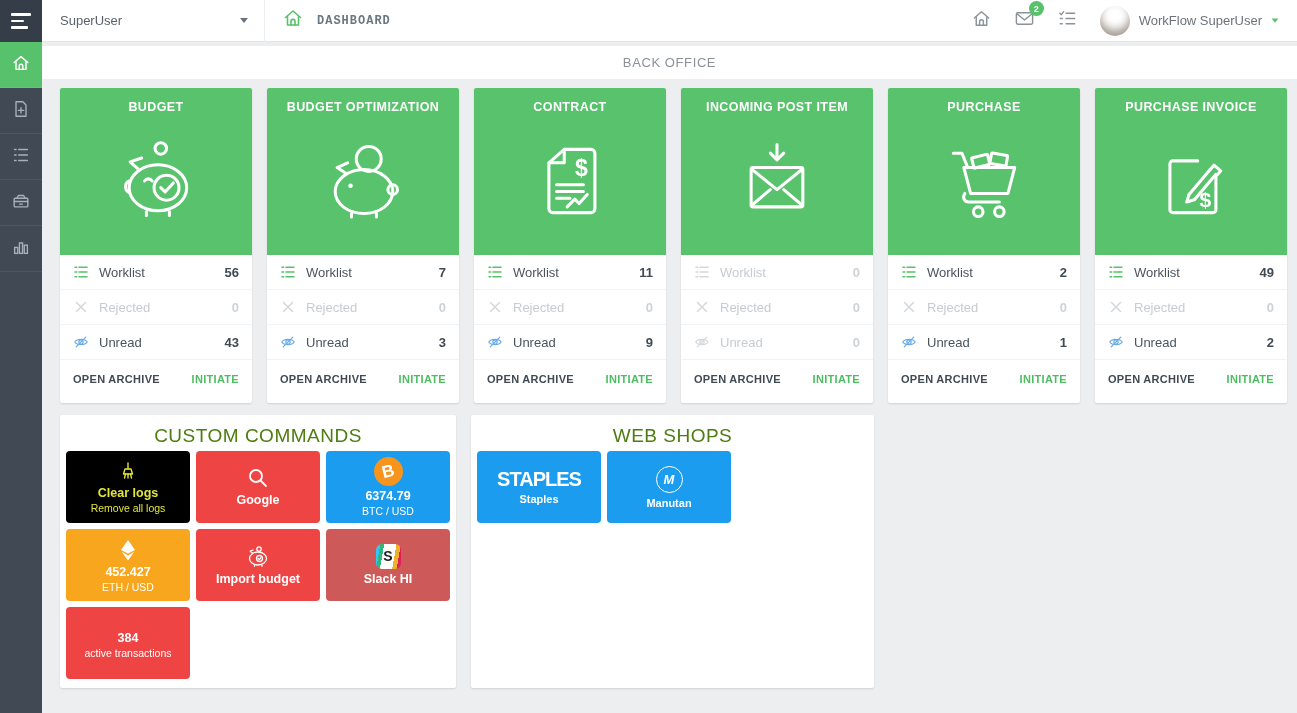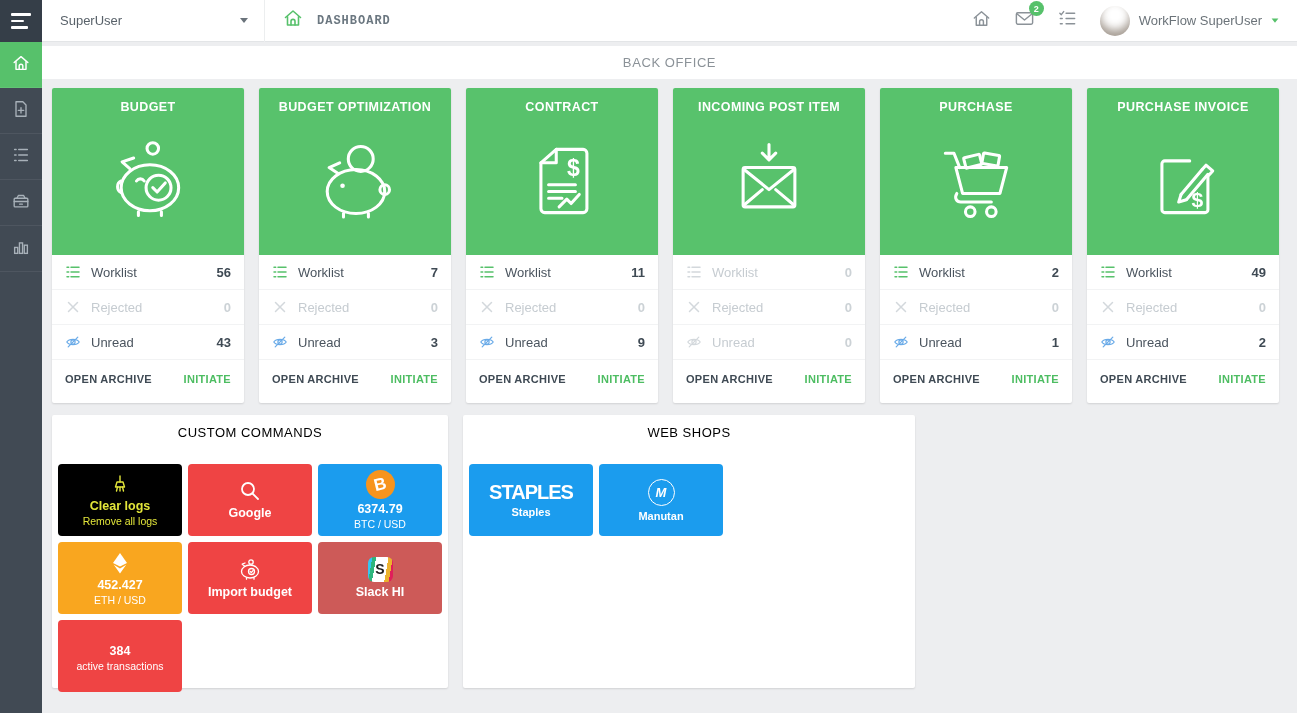--- a/index.html
+++ b/index.html
@@ -35,21 +35,21 @@
   .avatar { width:30px; height:30px; border-radius:50%; background:radial-gradient(circle at 35% 28%, #d8c9b6, #95викa 0, #8d7e6e 55%, #564c42); box-shadow:inset 0 -6px 8px rgba(60,40,20,.45); }
   .user-name { font-size:13px; color:#6b7379; }
   .user .tri { border-top-color:#57c16b; transform:scale(.85); }
 
   
   .tabbar { position:absolute; left:42px; top:46px; right:0; height:33px; background:#fff; display:flex; justify-content:center; }
   .tab { width:170px; display:flex; align-items:center; justify-content:center; font-size:13px; color:#8b9298; letter-spacing:.6px; cursor:pointer; position:relative; }
   .tab.active::after { content:""; position:absolute; left:3px; right:3px; bottom:0; height:3px; background:#57c16b; }
 
   
-  .content { position:absolute; left:52px; top:88px; }
+  .content { position:absolute; left:60px; top:88px; }
   .cards { display:flex; gap:15px; }
   .card { width:192px; height:315px; background:#fff; border-radius:2px; box-shadow:0 1px 2px rgba(0,0,0,.12); display:flex; flex-direction:column; overflow:hidden; }
   .card-head { height:167px; background:#58c26c; color:#fff; display:flex; flex-direction:column; align-items:center; padding-top:12px; cursor:pointer; flex:none; }
   .card-title { font-size:12.5px; font-weight:600; letter-spacing:.4px; }
   .card-ic { flex:1; display:flex; align-items:center; justify-content:center; }
   .card-ic svg { width:92px; height:92px; margin-top:-8px; }
   .stat { height:35px; display:flex; align-items:center; padding:10px 13px; gap:10px; border-bottom:1px solid #f2f3f4; font-size:13px; color:#4a545e; cursor:pointer; }
   .stat-ic { width:16px; height:16px; display:flex; }
   .stat-ic svg { width:16px; height:16px; }
   .ic-worklist { color:#57c16b; } .ic-rejected { color:#c9ced3; } .ic-unread { color:#6aabe8; }
@@ -58,22 +58,22 @@
   .stat.dim .val { color:#ccd2d6; font-weight:600; }
   .stat.dim .stat-ic { color:#d3d8dc !important; }
   .card-foot { height:38px; display:flex; align-items:center; justify-content:space-between; padding:0 13px; }
   .btn-archive { font-size:11px; font-weight:700; color:#3f4a54; letter-spacing:.3px; cursor:pointer; }
   .btn-initiate { font-size:11px; font-weight:700; color:#4dbd62; letter-spacing:.3px; cursor:pointer; }
 
   
   .panels { display:flex; gap:15px; margin-top:12px; align-items:flex-start; }
   .panel { background:#fff; border-radius:2px; box-shadow:0 1px 2px rgba(0,0,0,.12); height:273px; }
   .panel.cc { width:396px; }
-  .panel.ws { width:452px; }
-  .panel-title { text-align:center; font-size:13px; color:#000000; letter-spacing:.5px; padding:10px 0 24px; }
+  .panel.ws { width:403px; }
+  .panel-title { text-align:center; font-size:19px; color:#4d7c0f; letter-spacing:.5px; padding:10px 0 4px; }
   .tiles { display:flex; flex-wrap:wrap; gap:6px; padding:0 6px; }
   .tile { width:124px; height:72px; border-radius:4px; color:#fff; display:flex; flex-direction:column; align-items:center; justify-content:center; cursor:pointer; text-align:center; }
   .tile .t1 { font-size:12.5px; font-weight:700; margin-top:3px; line-height:1.2; }
   .tile .t2 { font-size:10.5px; margin-top:1px; }
   .tile-icon { display:flex; align-items:center; justify-content:center; }
   .t-black { background:#000; color:#e2e53a; }
   .t-green { background:#ef4444; }
   .t-blue  { background:#1b9cee; }
   .t-orange{ background:#f9a61f; }
   .t-red   { background:#cd5a58; }

